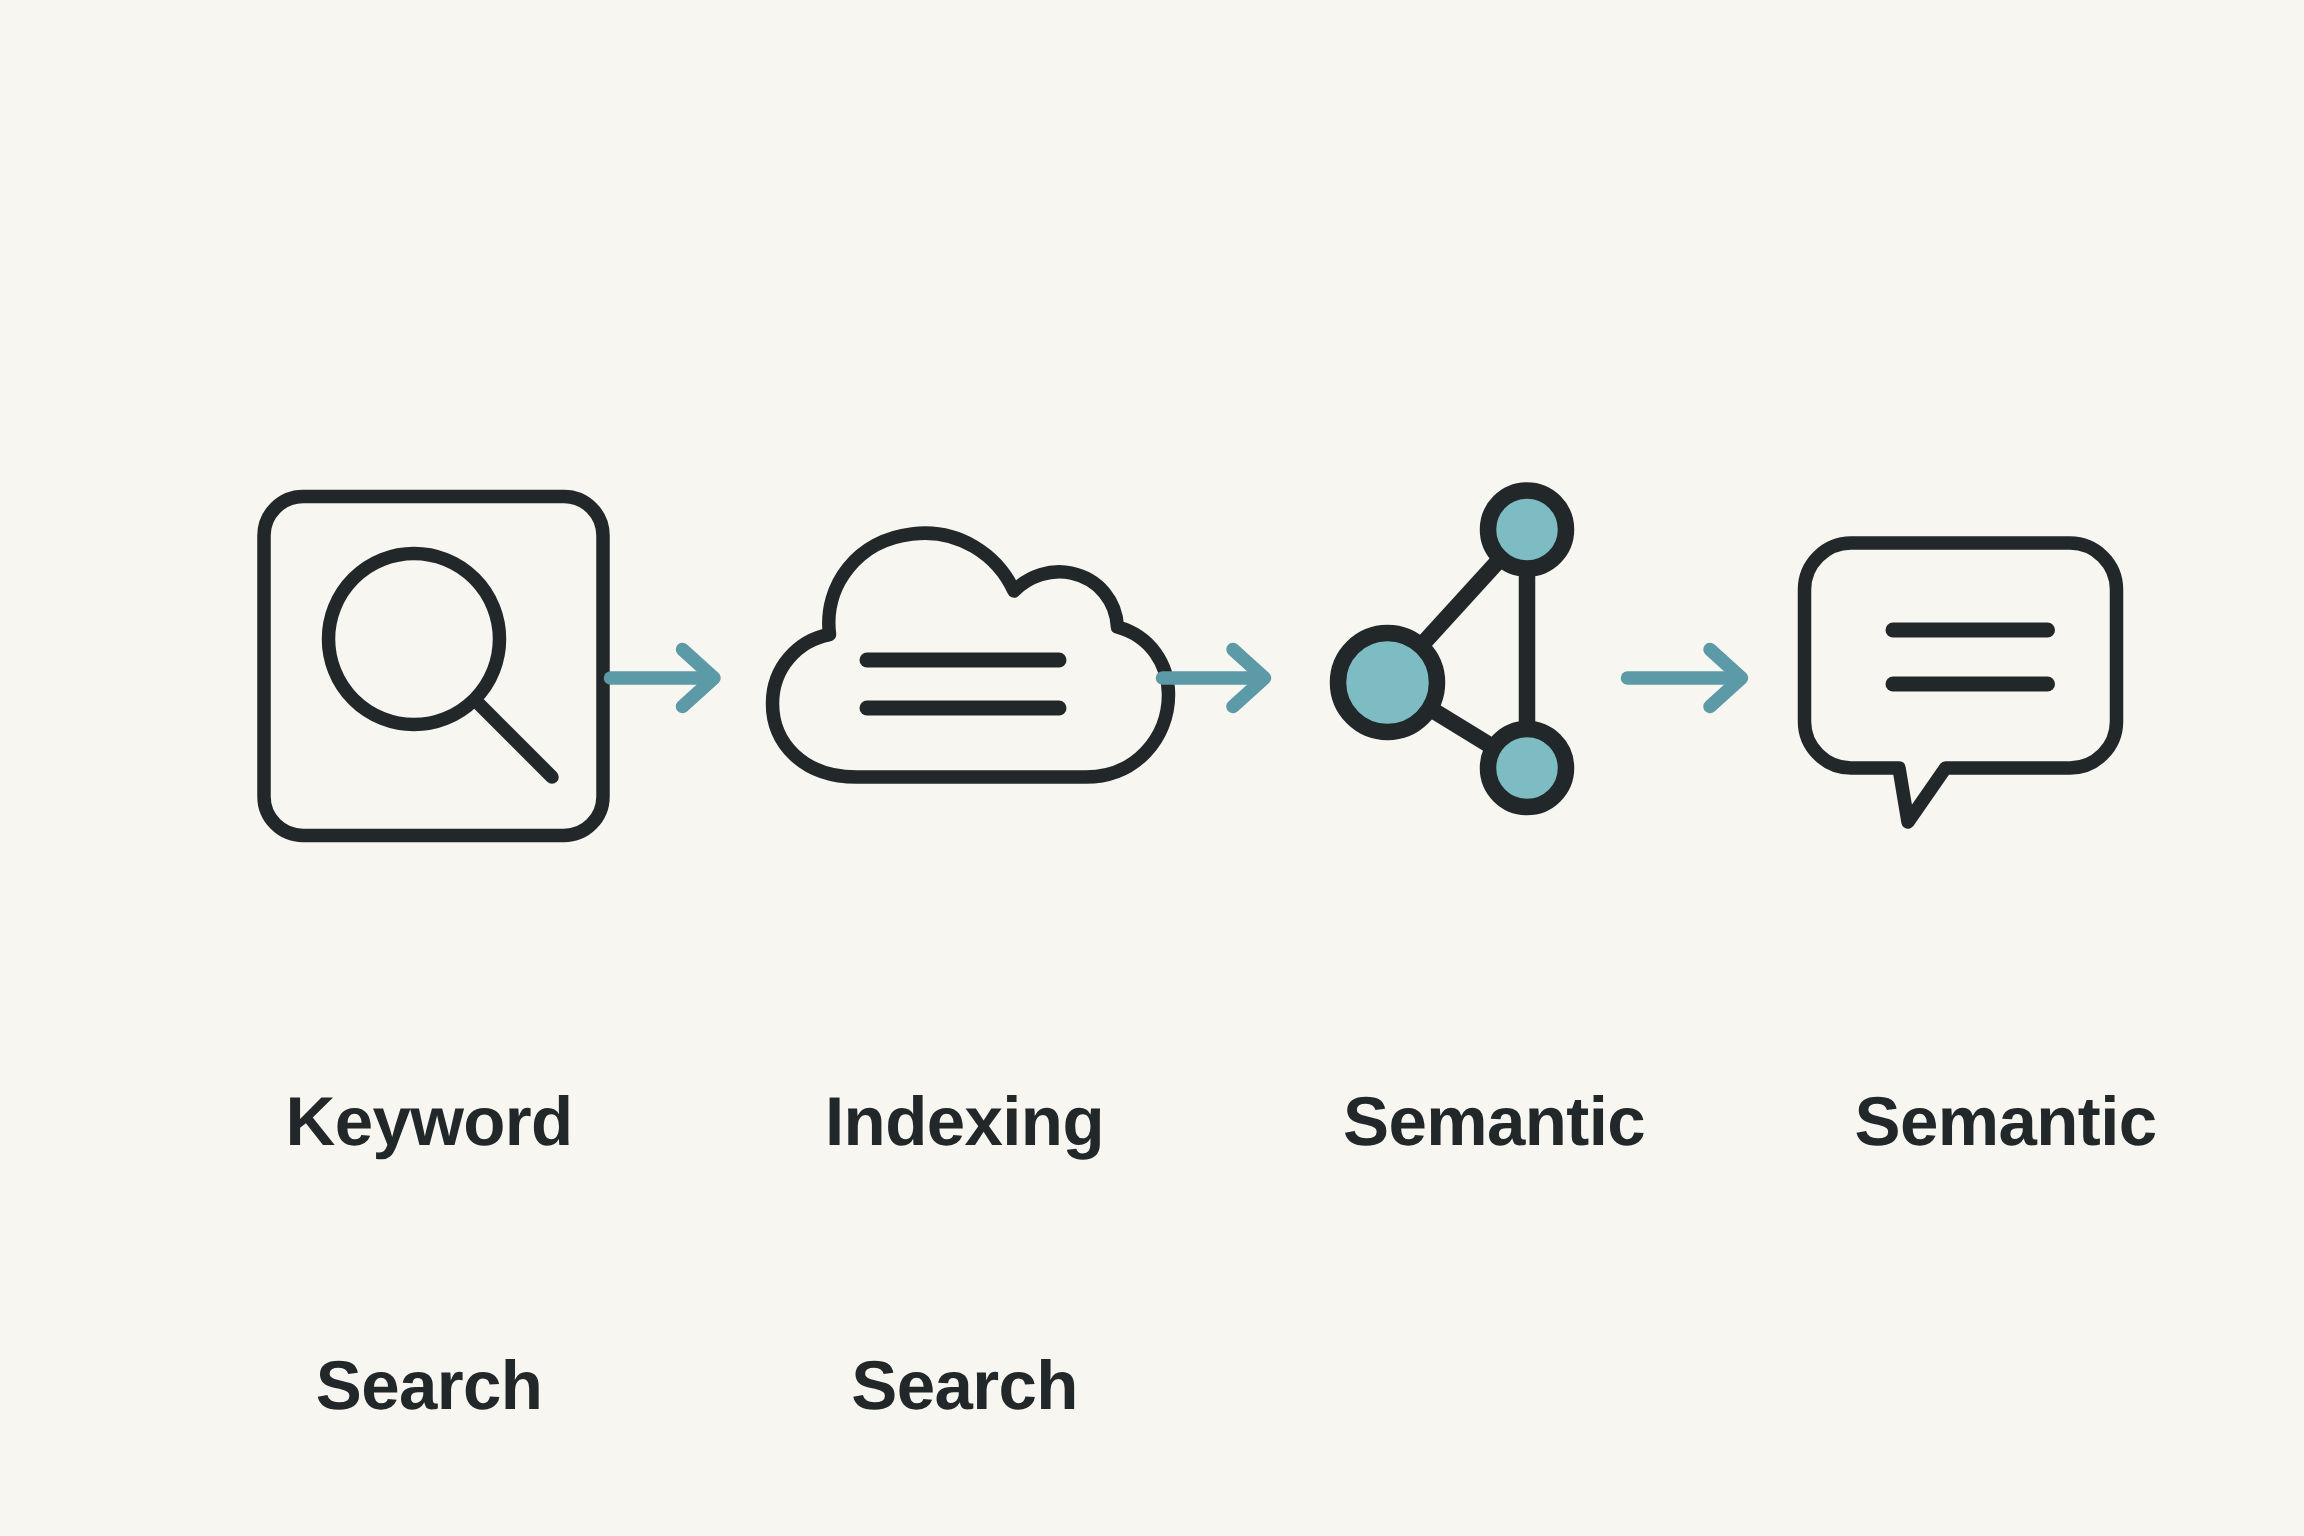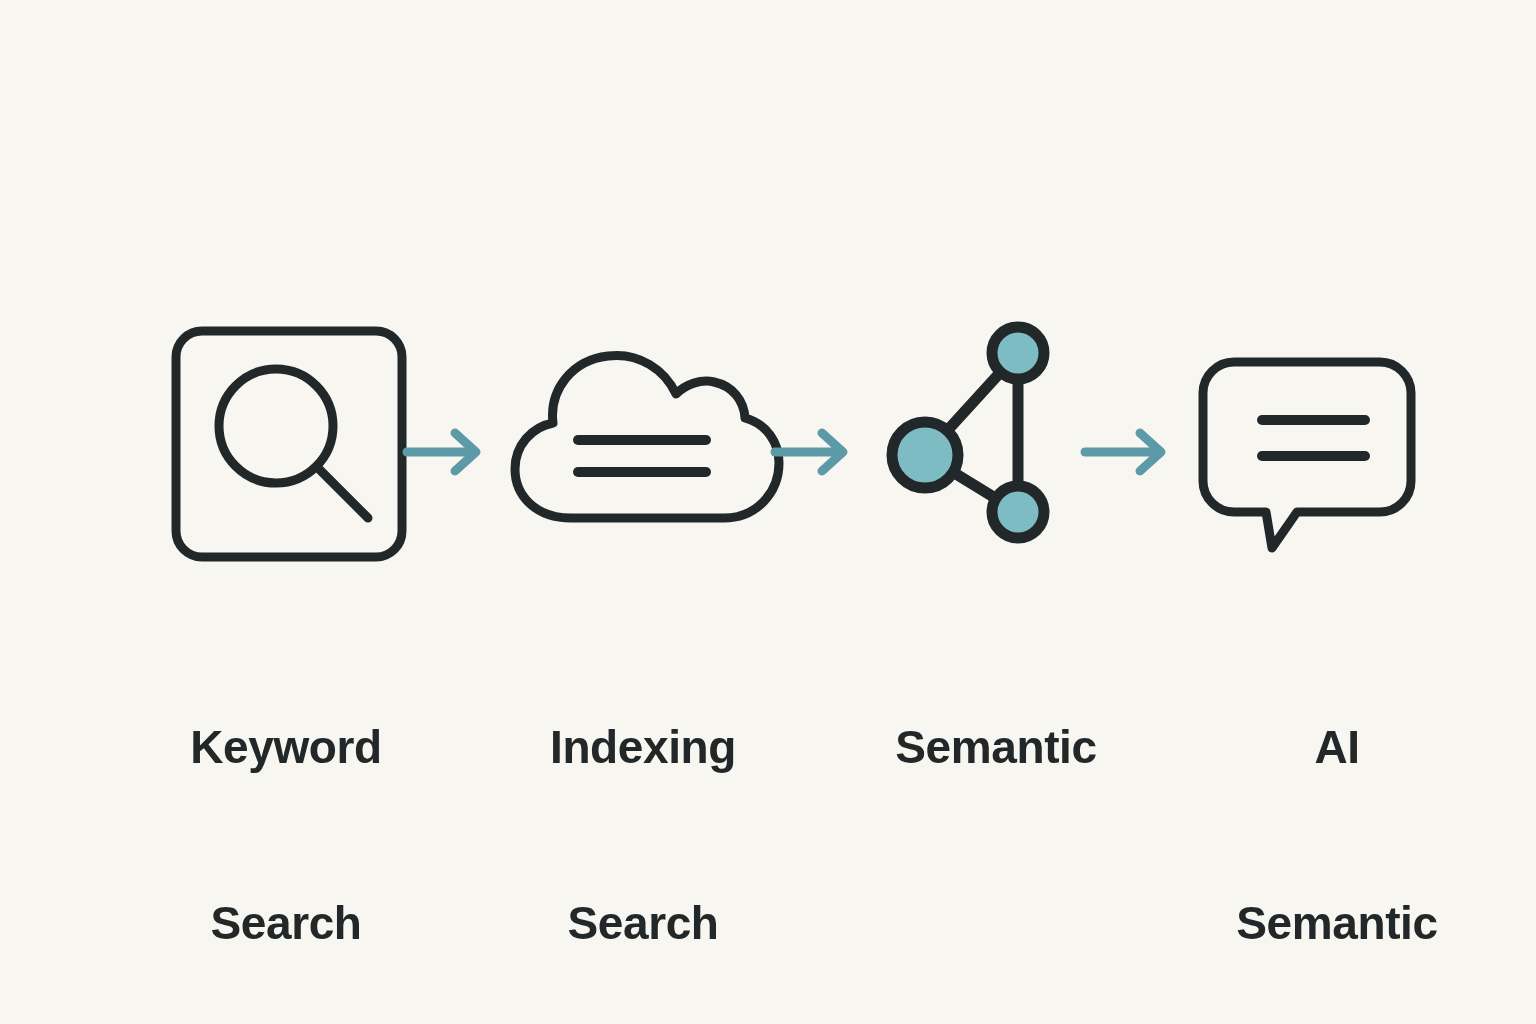--- a/index.html
+++ b/index.html
@@ -129,17 +129,16 @@
   <div class="stage-label" id="label-1">
     <span class="l1">Indexing</span>
     <span class="l2">Search</span>
   </div>
 
   <div class="stage-label" id="label-2">
     <span class="l2">Semantic</span>
   </div>
 
   <div class="stage-label" id="label-3">
-    <span class="l1">AI</span>
     <span class="l2">Semantic</span>
   </div>
 
 </div>
 
 </body></html>

